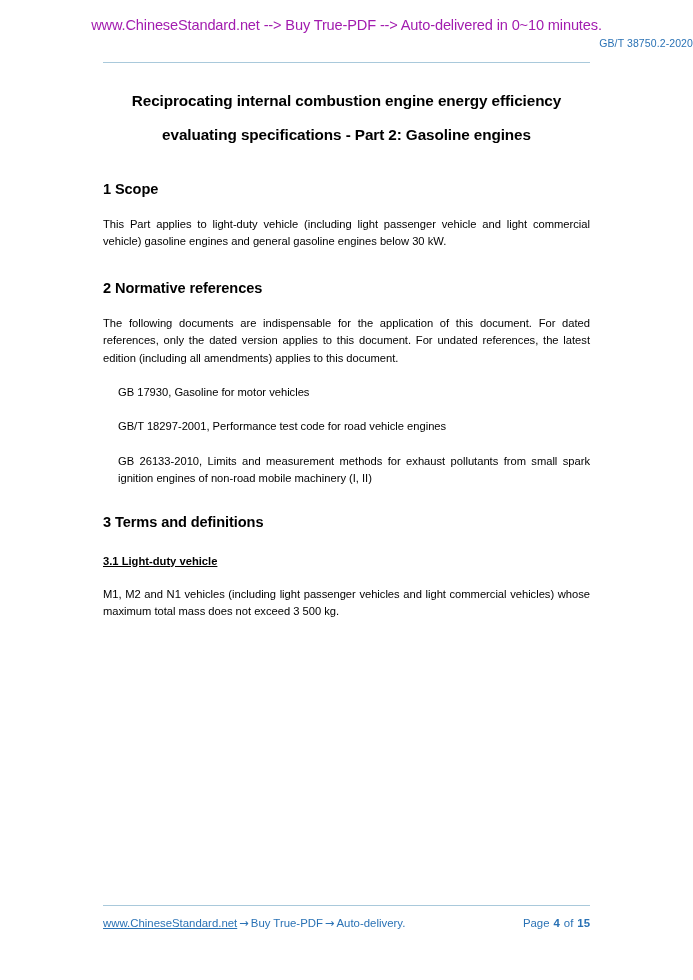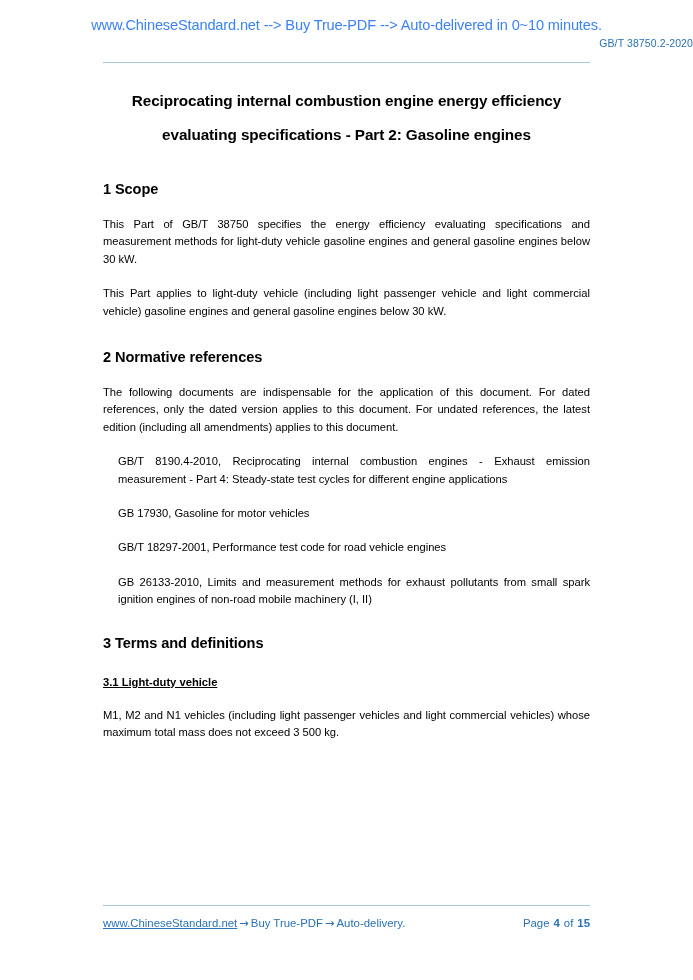--- a/index.html
+++ b/index.html
@@ -20,21 +20,21 @@
     box-sizing: border-box;
   }
 
   
   .promo-banner {
     position: absolute;
     top: 17px;
     left: 0;
     width: 693px;
     text-align: center;
-    color: #3b82f6;
+    color: #a21caf;
     font-size: 14.6px;
     font-weight: 400;
     letter-spacing: -0.15px;
     white-space: nowrap;
   }
   .std-number {
     position: absolute;
     top: 37px;
     left: 0;
     width: 693px;
@@ -152,29 +152,27 @@
   <div class="std-number">GB/T 38750.2-2020</div>
 
   <div class="rule rule-top"></div>
 
   <div class="content">
 
     <h1 class="doc-title">Reciprocating internal combustion engine energy efficiency evaluating specifications - Part 2: Gasoline engines</h1>
 
     <h2 class="section-heading">1 Scope</h2>
 
-    <p class="body-text">This Part of GB/T 38750 specifies the energy efficiency evaluating specifications and measurement methods for light-duty vehicle gasoline engines and general gasoline engines below 30 kW.</p>
 
     <p class="body-text">This Part applies to light-duty vehicle (including light passenger vehicle and light commercial vehicle) gasoline engines and general gasoline engines below 30 kW.</p>
 
     <h2 class="section-heading">2 Normative references</h2>
 
     <p class="body-text">The following documents are indispensable for the application of this document. For dated references, only the dated version applies to this document. For undated references, the latest edition (including all amendments) applies to this document.</p>
 
-    <p class="ref-item">GB/T 8190.4-2010, Reciprocating internal combustion engines - Exhaust emission measurement - Part 4: Steady-state test cycles for different engine applications</p>
 
     <p class="ref-item left">GB 17930, Gasoline for motor vehicles</p>
 
     <p class="ref-item left">GB/T 18297-2001, Performance test code for road vehicle engines</p>
 
 
     <p class="ref-item">GB 26133-2010, Limits and measurement methods for exhaust pollutants from small spark ignition engines of non-road mobile machinery (I, II)</p>
 
     <h2 class="section-heading tight">3 Terms and definitions</h2>
 

